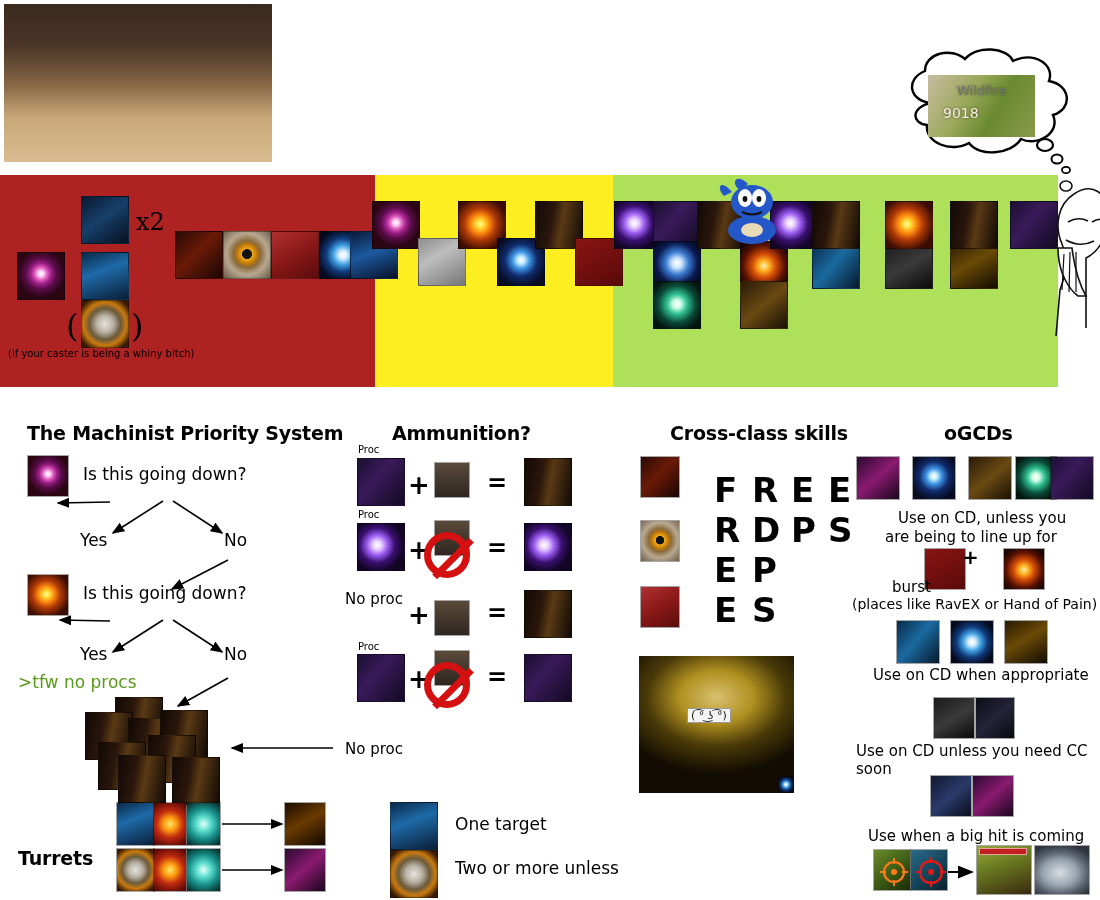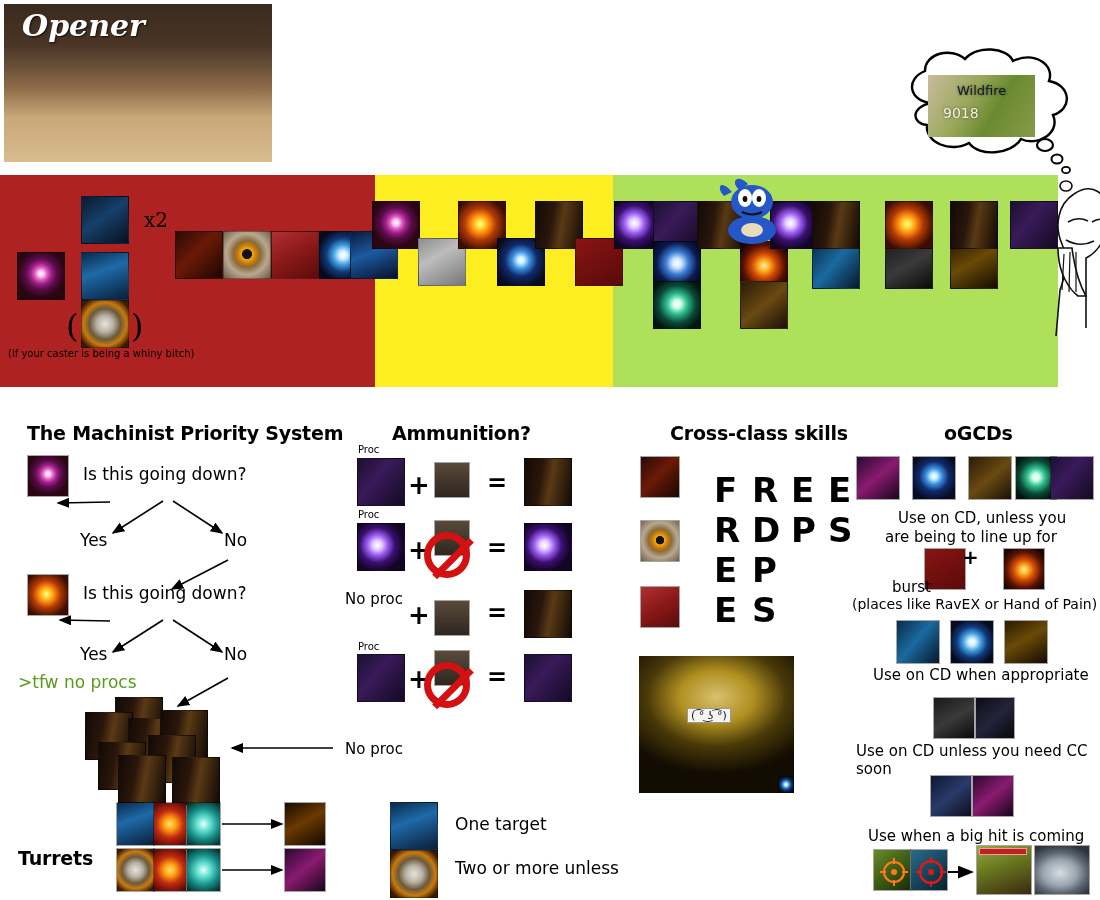--- a/index.html
+++ b/index.html
@@ -180,45 +180,44 @@
   
   .bigletter{font-weight:bold;font-size:34px;line-height:34px;font-family:"DejaVu Sans",sans-serif;}
 
   svg.arrows{position:absolute;left:0;top:0;width:1100px;height:900px;pointer-events:none;}
 </style>
 </head>
 <body>
 
 <div class="abs" id="opener-photo">
   <div class="abs art-piano" style="left:0;top:0;width:268px;height:158px;"></div>
-  <div class="abs cursive" style="left:18px;top:4px;">Opener</div>
 </div>
 
 <div class="abs" style="left:895px;top:45px;width:185px;height:130px;">
   <svg width="185" height="130" viewBox="0 0 185 130">
     <path d="M36 58 C14 56 10 34 30 26 C30 8 56 2 70 14 C82 0 112 2 118 16
              C140 6 160 20 154 36 C176 40 178 64 158 70 C166 88 142 102 126 94
              C116 110 84 112 74 98 C56 108 30 98 32 80 C16 78 16 62 36 58 Z" fill="#fff" stroke="#000" stroke-width="2.4"></path>
   </svg>
   <div class="abs art-wfthought" style="left:33px;top:30px;width:107px;height:62px;"></div>
-  <div class="abs" style="left:62px;top:38px;color:#0f172a;font-size:13px;text-shadow:0 0 3px rgba(0,0,0,.5);">Wildfire</div>
+  <div class="abs" style="left:62px;top:38px;color:#737373;font-size:13px;text-shadow:0 0 3px rgba(0,0,0,.5);">Wildfire</div>
   <div class="abs" style="left:48px;top:60px;color:#f5ece0;font-size:14px;text-shadow:0 0 3px rgba(0,0,0,.5);">9018</div>
   <svg class="abs" style="left:140px;top:92px;" width="46" height="40">
     <ellipse cx="10" cy="8" rx="8" ry="6" fill="#fff" stroke="#000" stroke-width="2.2"></ellipse>
     <ellipse cx="22" cy="22" rx="5.5" ry="4.5" fill="#fff" stroke="#000" stroke-width="2"></ellipse>
     <ellipse cx="31" cy="33" rx="4" ry="3.2" fill="#fff" stroke="#000" stroke-width="1.8"></ellipse>
   </svg>
 </div>
 
 <div class="abs" id="band-red"></div>
 <div class="abs" id="band-yellow"></div>
 <div class="abs" id="band-green"></div>
 
 <div class="icon ic art-reassemble" style="left:81px; top:196px;"></div>
-<div class="abs" style="left:144px;top:208px;font-family:'DejaVu Serif',serif;font-size:20px;">x2</div>
+<div class="abs" style="left:136px;top:208px;font-family:'DejaVu Serif',serif;font-size:24px;">x2</div>
 <div class="icon ic art-heat" style="left:17px; top:252px;"></div>
 <div class="icon ic art-rookturret" style="left:81px; top:252px;"></div>
 <div class="icon ic art-bishopturret" style="left:81px; top:300px;"></div>
 <div class="abs" style="left:66px;top:307px;font-size:32px;font-family:'DejaVu Serif',serif;">(</div>
 <div class="abs" style="left:131px;top:307px;font-size:32px;font-family:'DejaVu Serif',serif;">)</div>
 <div class="abs small" style="left:8px;top:348px;">(if your caster is being a whiny bitch)</div>
 
 <div class="icon ic art-bloodletter" style="left:175px;top:231px;"></div>
 <div class="icon ic art-hawkseye" style="left:223px;top:231px;"></div>
 <div class="icon ic art-venom" style="left:271px;top:231px;"></div>

